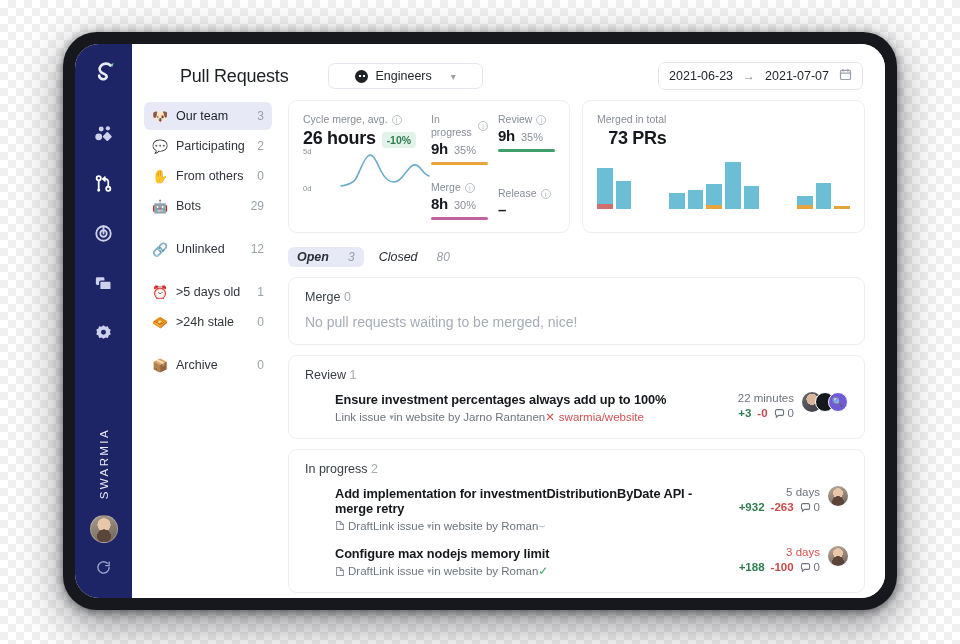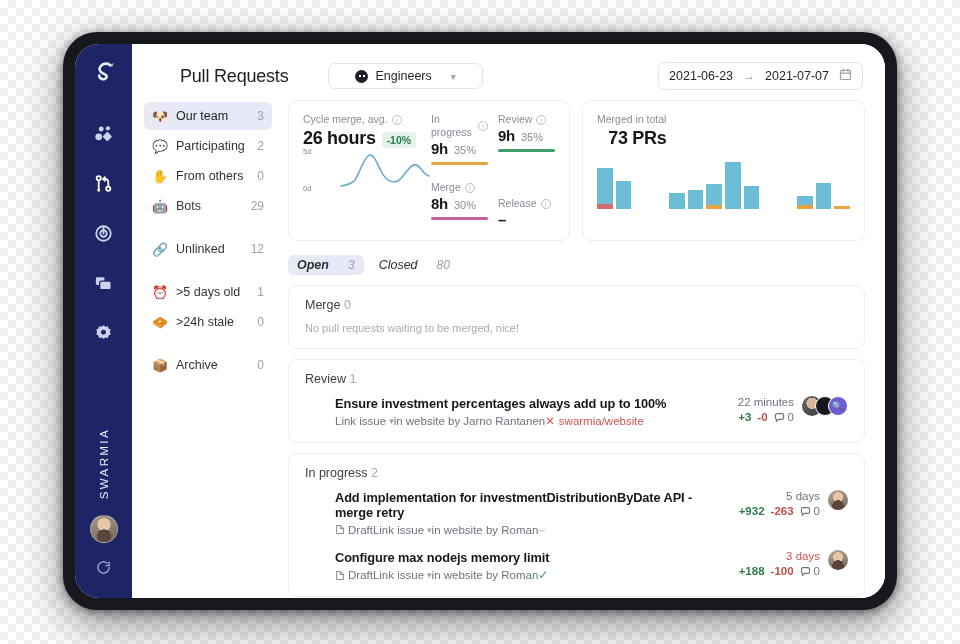--- a/index.html
+++ b/index.html
@@ -155,21 +155,21 @@
   .tab.sel { background: #e7eaf6; font-weight: 700; }
   .tab .n { color: #9aa1ac; font-weight: 400; font-size: 12px; }
 
   
   .panel {
     border: 1px solid #eceef2; border-radius: 9px; background: #fff;
     padding: 12px 16px 14px 16px; margin-bottom: 10px;
   }
   .panel-title { font-size: 12.5px; color: #3a4048; margin-bottom: 10px; }
   .panel-title .n { color: #a6acb6; }
-  .empty { font-size: 11px; color: #a6acb6; }
+  .empty { font-size: 14px; color: #a6acb6; }
   .pr { display: flex; align-items: flex-start; margin-top: 10px; }
   .pr:first-of-type { margin-top: 0; }
   .pr-main { flex: 1; min-width: 0; margin-left: 30px; }
   .pr-title { font-size: 12.8px; color: #15181c; font-weight: 700; letter-spacing: -0.1px; }
   .pr-meta { margin-top: 3px; font-size: 11.5px; color: #6d747e; display: flex; align-items: center; flex-wrap: nowrap; }
   .pr-meta .draft { display: inline-flex; align-items: center; gap: 3px; }
   .pr-meta .linkissue { display: inline-flex; align-items: center; gap: 3px; }
   .pr-meta .repo { color: #d1514f; display: inline-flex; align-items: center; gap: 4px; }
   .pr-right { text-align: right; display: flex; align-items: flex-start; gap: 8px; padding-left: 10px; }
   .pr-nums { }
@@ -397,21 +397,21 @@
                     <span>Merge</span>
                     <i class="info">i</i>
                   </div>
                   <div class="mval">
                     <span class="big">8h</span>
                     <span class="pct">30%</span>
                   </div>
                   <div class="ubar" style="background:#c2639f"></div>
                 </div>
 
-                <div class="sub-metric" style="margin-top:26px">
+                <div class="sub-metric" style="margin-top:16px">
                   <div class="mlabel">
                     <span>Release</span>
                     <i class="info">i</i>
                   </div>
                   <div class="mval">
                     <span class="big">–</span>
                     <span class="pct"></span>
                   </div>
                 </div>
               </div>

